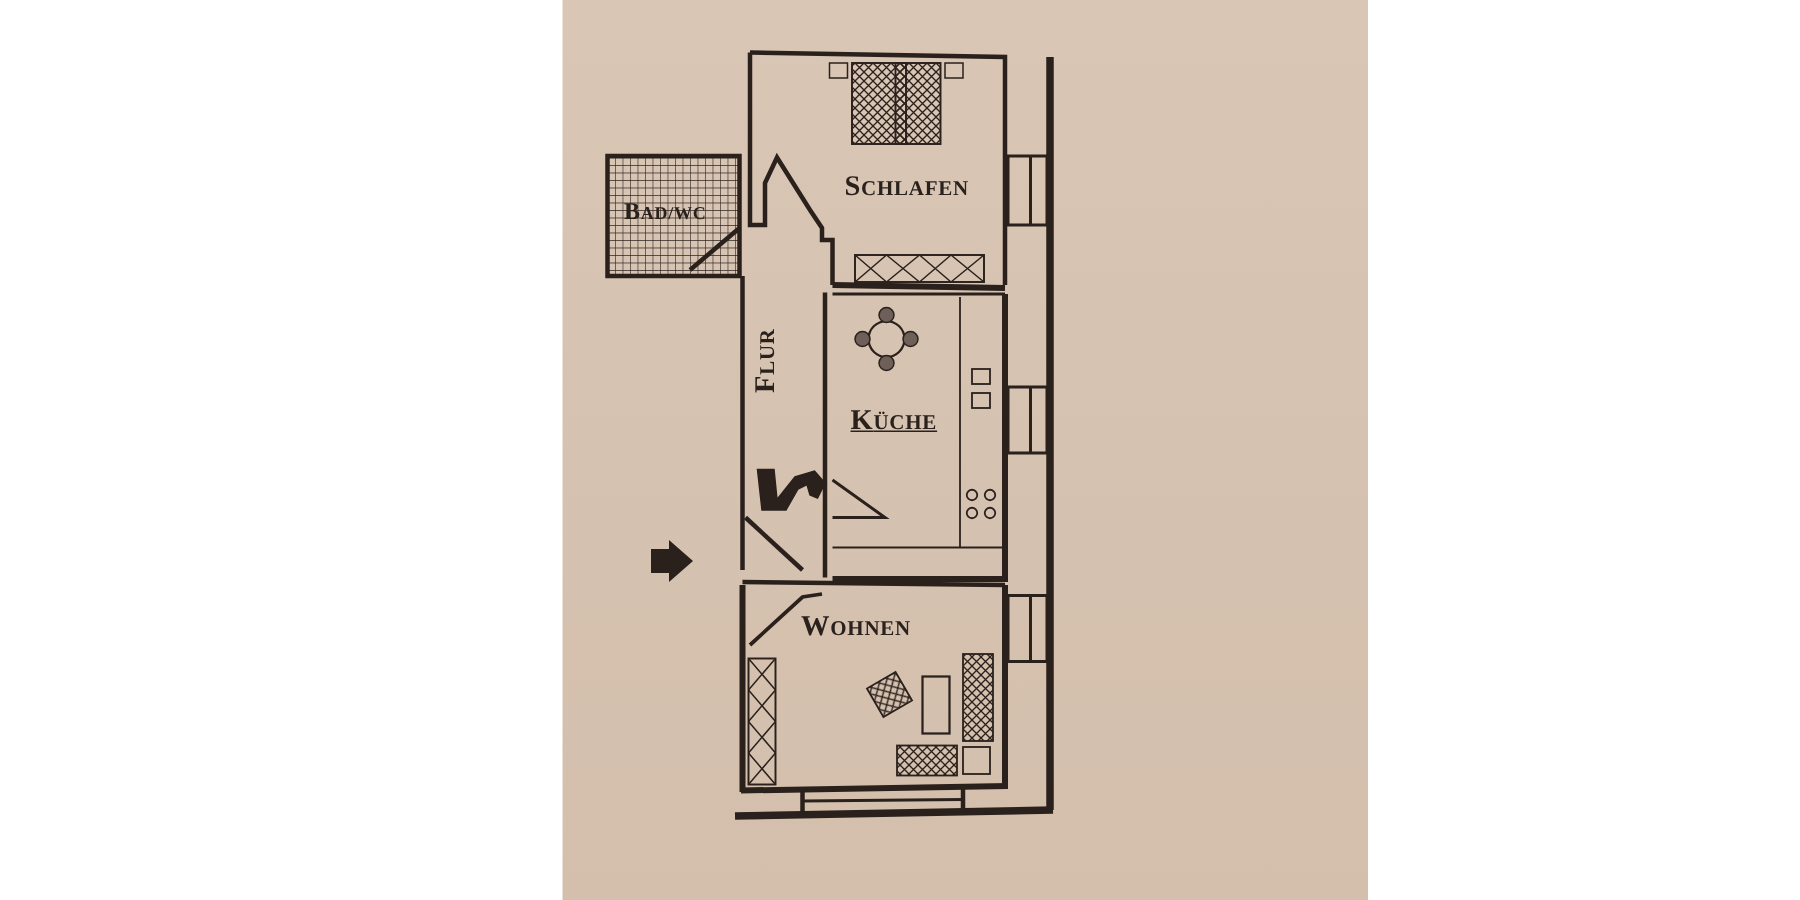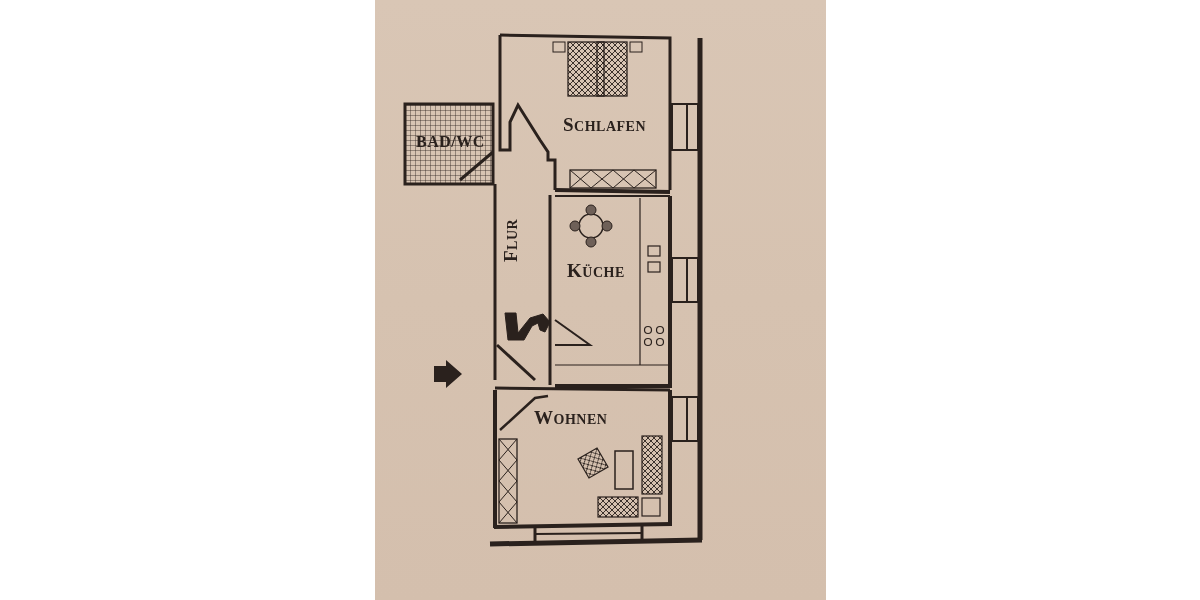--- a/index.html
+++ b/index.html
@@ -1,21 +1,21 @@
 <!DOCTYPE html>
 <html><head>
 <meta charset="utf-8">
 <style>
   html, body { margin: 0; padding: 0; }
   body {
     width: 1200px; height: 600px; background: #ffffff; position: relative; overflow: hidden;
     font-family: "Liberation Serif", serif;
   }
   .photo {
-    position: absolute; left: 375px; top: 0; width: 451px; height: 600px;
+    position: absolute; left: 375px; top: 0; width: 537px; height: 600px;
     background: linear-gradient(180deg, #d9c6b5 0%, #d6c2b0 50%, #d4bfad 100%);
   }
   svg { position: absolute; left: 0; top: 0; }
   .lbl {
     position: absolute; color: #2a211d; font-weight: bold; letter-spacing: 0.5px;
     font-family: "Liberation Serif", serif; white-space: nowrap;
   }
   .lbl .big { font-size: 19px; }
   .lbl .sm { font-size: 14px; }
 </style>
@@ -126,24 +126,24 @@
       <rect x="642" y="436" width="20" height="58" fill="url(#hatch)" stroke-width="1.2"></rect>
       <rect x="598" y="497" width="40" height="20" fill="url(#hatch)" stroke-width="1.2"></rect>
       <rect x="642" y="498" width="18" height="18" stroke-width="1.2"></rect>
     </g>
   </svg>
 
   <div class="lbl" style="left:188px; top:114px;">
     <span class="big">S</span><span class="sm">CHLAFEN</span>
   </div>
   <div class="lbl" style="left:41px; top:133px;">
-    <span class="big" style="font-size:16px">B</span><span class="sm" style="font-size:16px">AD/WC</span>
+    <span class="big" style="font-size:16px">B</span><span class="sm" style="font-size:12px">AD/WC</span>
   </div>
   <div class="lbl" style="left:125px; top:262px; transform: rotate(-90deg); transform-origin: left top;">
     <span class="big">F</span><span class="sm">LUR</span>
   </div>
-  <div class="lbl" style="left:192px; top:260px;">
+  <div class="lbl" style="left:192px; top:270px;text-decoration:underline;">
     <span class="big">K</span><span class="sm">ÜCHE</span>
   </div>
   <div class="lbl" style="left:159px; top:407px;">
     <span class="big">W</span><span class="sm">OHNEN</span>
   </div>
 </div>
 
 </body></html>

